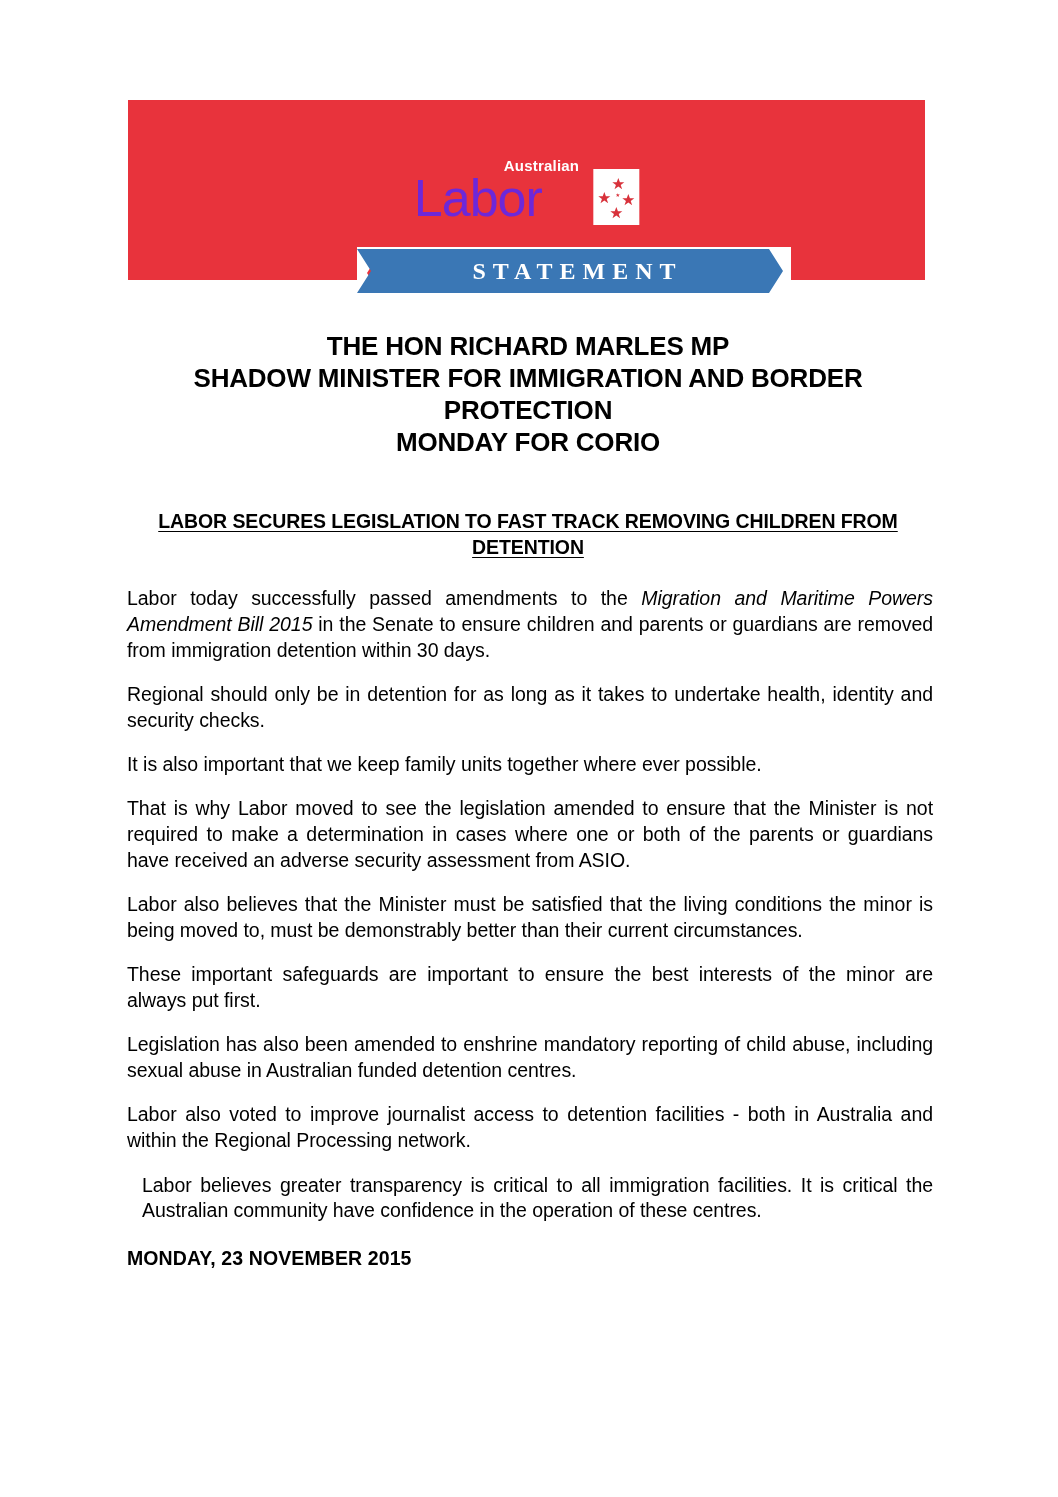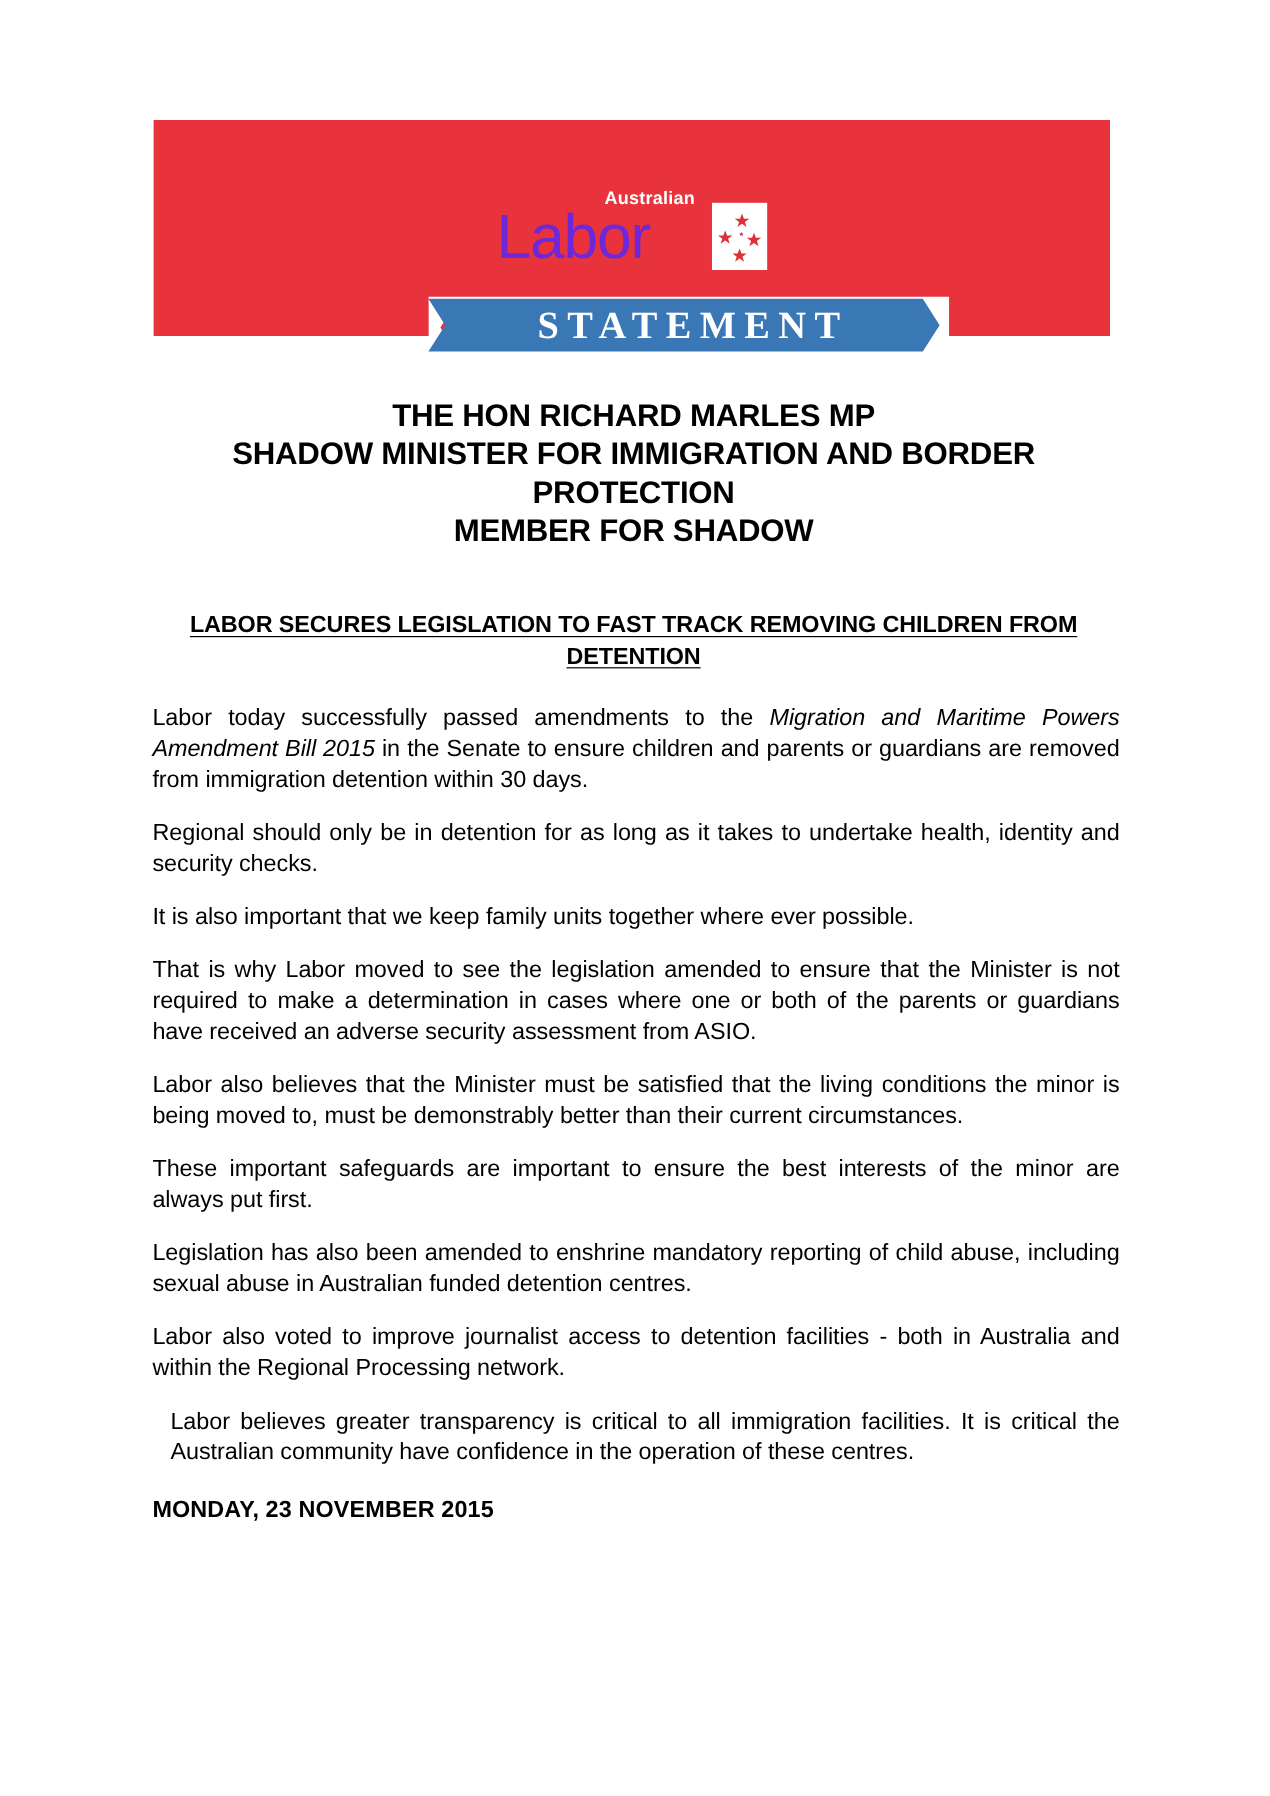--- a/index.html
+++ b/index.html
@@ -105,21 +105,21 @@
   .ribbon-label {
     position: absolute;
     left: 0;
     top: 0;
     width: 434px;
     height: 48px;
     display: flex;
     align-items: center;
     justify-content: center;
     font-family: "Liberation Serif", serif;
-    font-size: 32px;
+    font-size: 24px;
     font-weight: 700;
     color: #ffffff;
     letter-spacing: 7px;
     text-indent: 7px;
     line-height: 1;
   }
 
   
   .title-block {
     position: absolute;
@@ -217,21 +217,21 @@
         <path d="M0 2 L412 2 L426 24 L412 46 L0 46 L14 24 Z" fill="#3A77B5"></path>
       </svg>
       <div class="ribbon-label">STATEMENT</div>
     </div>
   </div>
 
   <div class="title-block">
     <span class="tline">THE HON RICHARD MARLES MP</span>
     <span class="tline">SHADOW MINISTER FOR IMMIGRATION AND BORDER</span>
     <span class="tline">PROTECTION</span>
-    <span class="tline">MEMBER FOR SHADOW</span>
+    <span class="tline">MONDAY FOR CORIO</span>
   </div>
 
   <div class="headline">
     <span class="hline">LABOR SECURES LEGISLATION TO FAST TRACK REMOVING CHILDREN FROM DETENTION</span>
   </div>
 
   <div class="body-block">
 
     <p class="para"><span>Labor today successfully passed amendments to the </span><em>Migration and Maritime Powers Amendment Bill 2015</em><span> in the Senate to ensure children and parents or guardians are removed from immigration detention within 30 days.</span></p>
 

